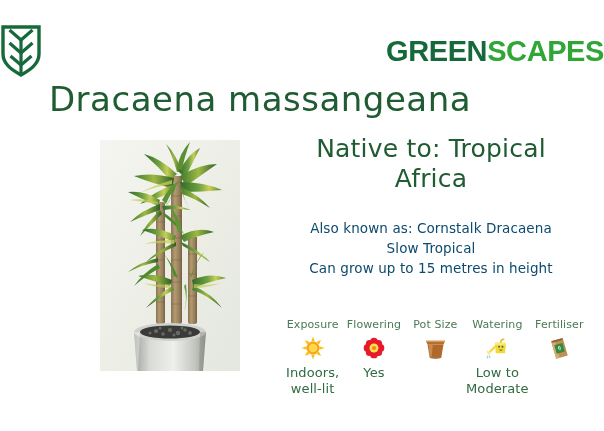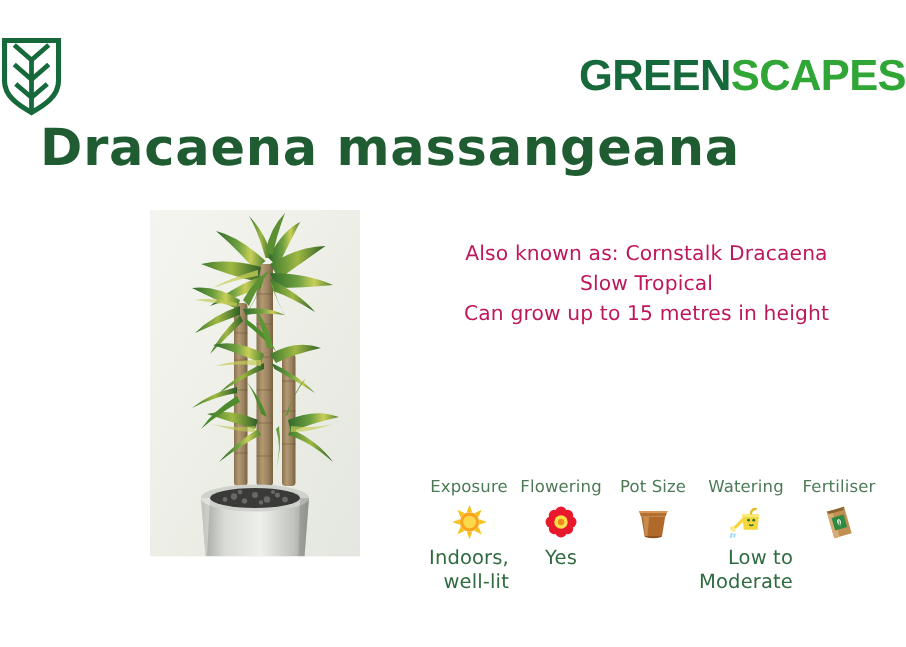--- a/index.html
+++ b/index.html
@@ -45,21 +45,21 @@
 
   
   .species-title {
     position: absolute;
     left: 0;
     top: 82px;
     width: 520px;
     text-align: center;
     font-family: "DejaVu Sans", sans-serif;
     font-size: 34px;
-    font-weight: 700;
+    font-weight: 400;
     color: #1f5c32;
     letter-spacing: 0.5px;
     line-height: 1.05;
   }
 
   
   .right-col {
     position: absolute;
     left: 272px;
     top: 134px;
@@ -70,39 +70,39 @@
     font-family: "DejaVu Sans", sans-serif;
     font-size: 25px;
     color: #1f5c32;
     line-height: 1.18;
     letter-spacing: 0.2px;
   }
   .facts {
     margin-top: 26px;
     font-family: "DejaVu Sans", sans-serif;
     font-size: 13.5px;
-    color: #be185d;
+    color: #0c4a6e;
     line-height: 1.47;
     letter-spacing: 0.1px;
   }
   .facts div { white-space: nowrap; }
 
   
   .care-table {
     position: absolute;
     left: 282px;
     top: 318px;
     width: 308px;
     display: flex;
     align-items: flex-start;
     justify-content: space-between;
   }
   .care-col {
     flex: 1 1 0;
-    text-align: right;
+    text-align: center;
     display: flex;
     flex-direction: column;
     align-items: center;
   }
   .care-head {
     font-family: "DejaVu Sans", sans-serif;
     font-size: 11px;
     color: #4b7a55;
     letter-spacing: 0.1px;
     white-space: nowrap;
@@ -150,20 +150,24 @@
       <path d="M21 41 L10.5 32" stroke="#16693a" stroke-width="3.2" fill="none"></path>
       <path d="M21 41 L31.5 32" stroke="#16693a" stroke-width="3.2" fill="none"></path>
     </svg>
   </span>
   <span class="brand-word"><span class="brand-green">GREEN</span><span class="brand-scapes">SCAPES</span></span>
 </div>
 
 <div class="species-title">Dracaena massangeana</div>
 
 <div class="right-col">
+  <div class="native-line">
+    <div>Native to: Tropical</div>
+    <div>Africa</div>
+  </div>
   <div class="facts">
     <div>Also known as: Cornstalk Dracaena</div>
     <div>Slow Tropical</div>
     <div>Can grow up to 15 metres in height</div>
   </div>
 </div>
 
 <div class="care-table">
 
   <div class="care-col">

